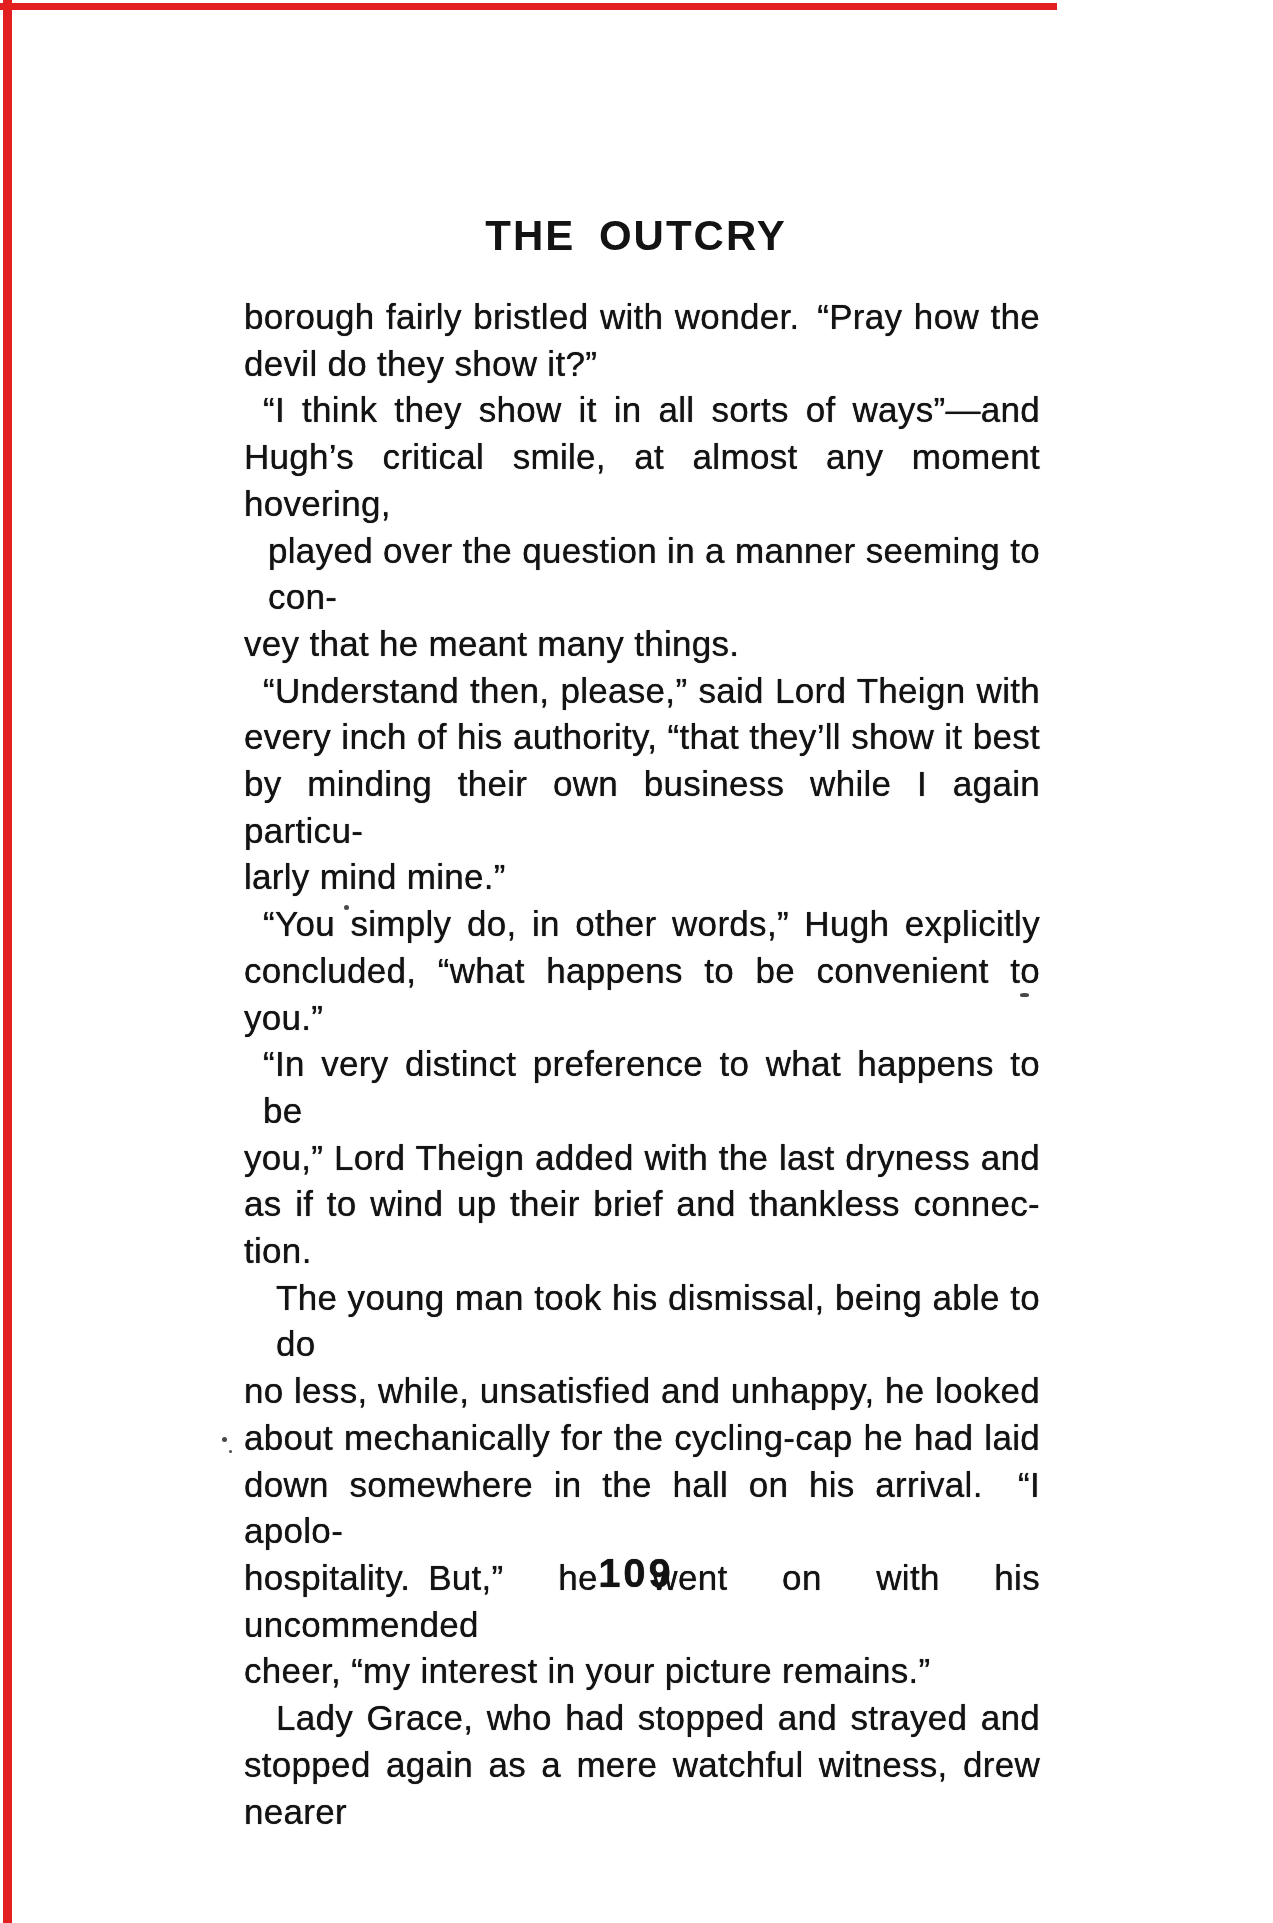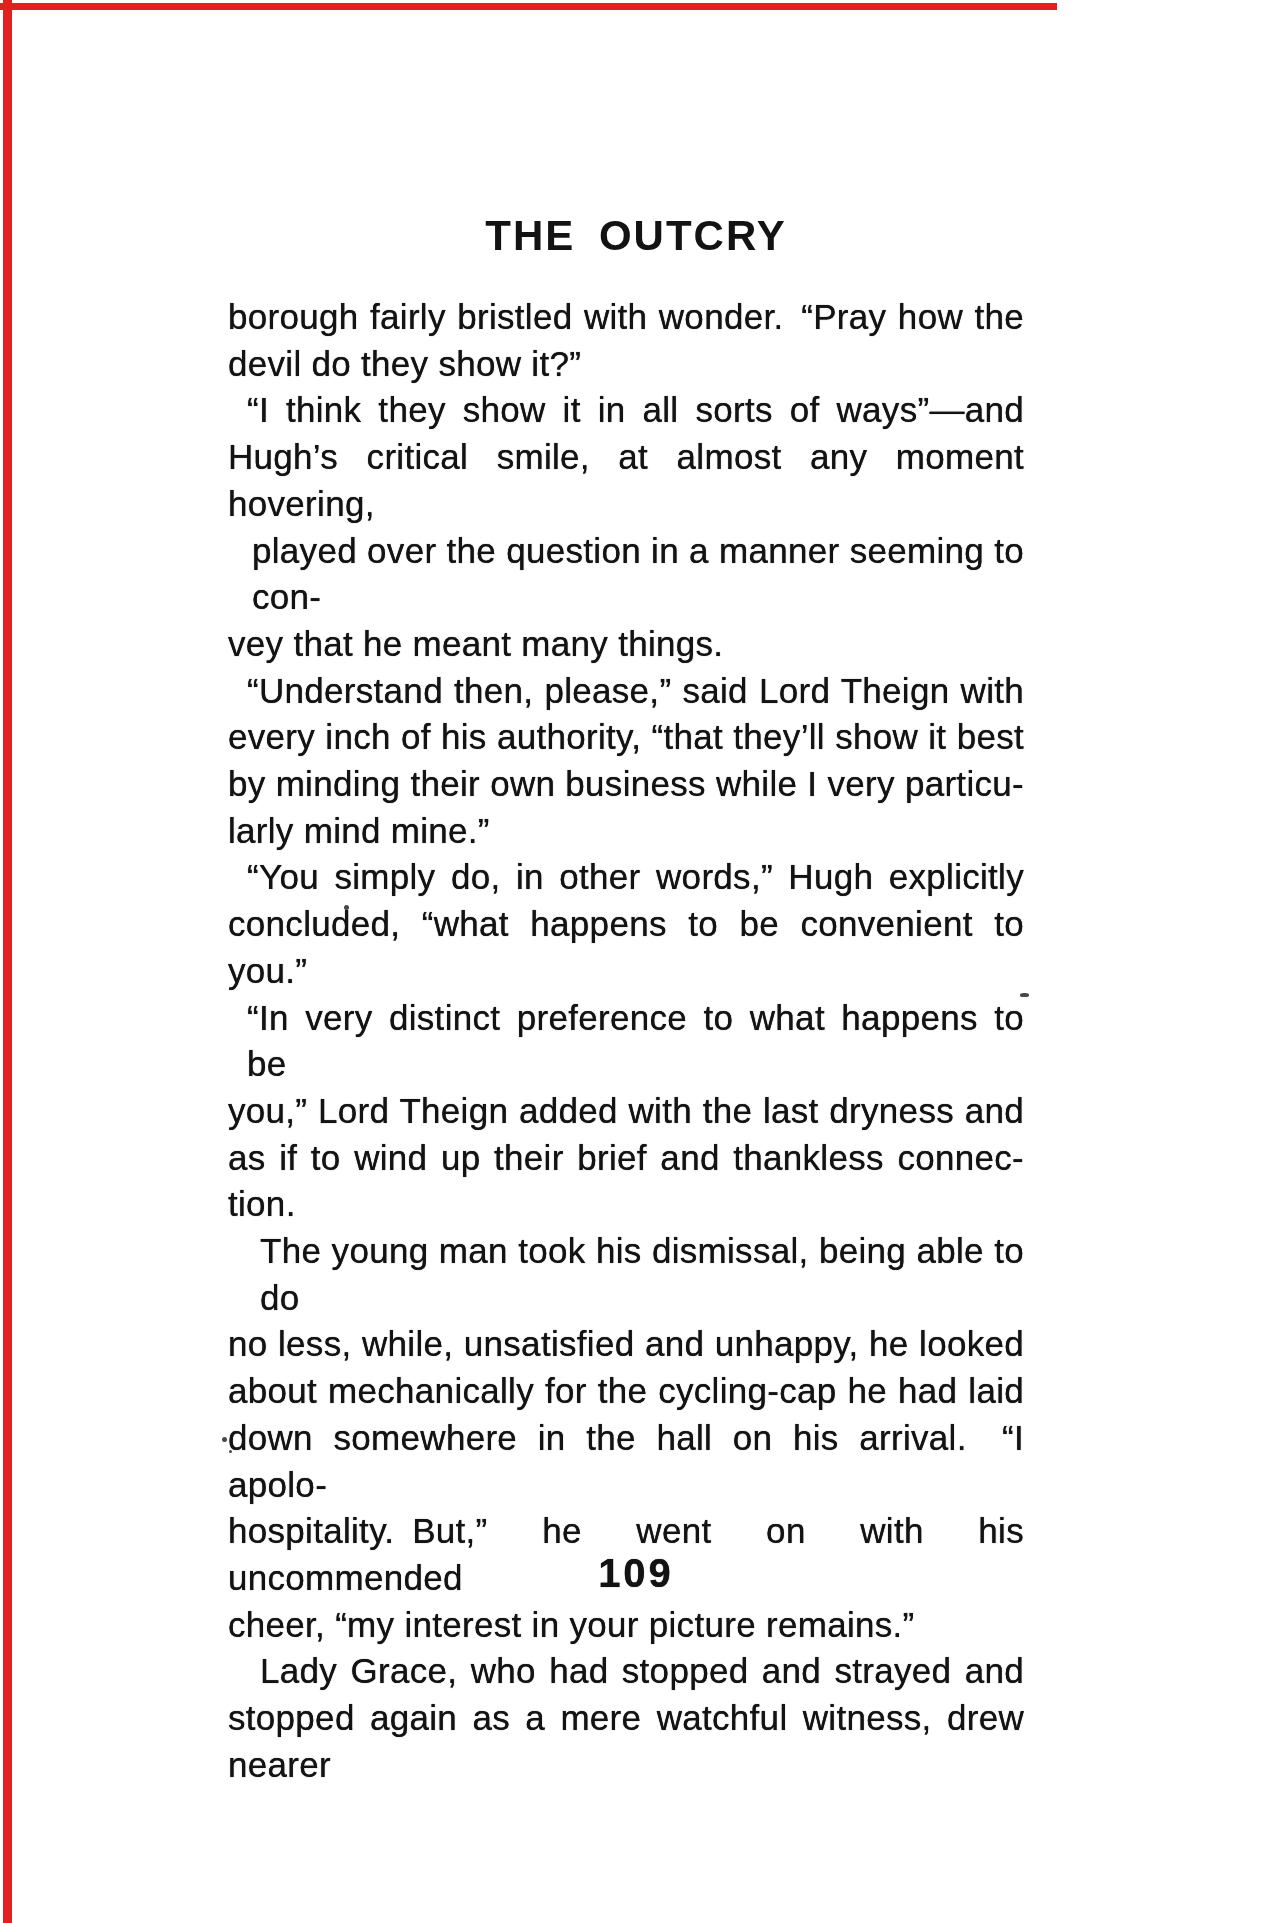--- a/index.html
+++ b/index.html
@@ -42,21 +42,21 @@
     text-align: center;
     font-size: 42px;
     line-height: 42px;
     font-weight: 700;
     letter-spacing: 2px;
     word-spacing: 10px;
     color: var(--ink, #131313);
   }
   .text-block {
     position: absolute;
-    left: 228px;
+    left: 244px;
     top: 294px;
     width: 796px;
     font-size: 35px;
     line-height: 46.7px;
     font-weight: 400;
     letter-spacing: 0.3px;
     text-shadow: 0 0 0.8px currentColor; 
   }
   .line {
     text-align: justify;
@@ -104,21 +104,21 @@
 
   <main class="text-block" id="text-block">
       <div class="line just" style="padding-left: 0px;">borough fairly bristled with wonder. “Pray how the</div>
       <div class="line" style="padding-left: 0px;">devil do they show it?”</div>
       <div class="line just" style="padding-left: 19px;">“I think they show it in all sorts of ways”—and</div>
       <div class="line just" style="padding-left: 0px;">Hugh’s critical smile, at almost any moment hovering,</div>
       <div class="line just" style="padding-left: 0px; margin-left: 24px;">played over the question in a manner seeming to con-</div>
       <div class="line" style="padding-left: 0px;">vey that he meant many things.</div>
       <div class="line just" style="padding-left: 19px;">“Understand then, please,” said Lord Theign with</div>
       <div class="line just" style="padding-left: 0px;">every inch of his authority, “that they’ll show it best</div>
-      <div class="line just" style="padding-left: 0px;">by minding their own business while I very particu-</div>
+      <div class="line just" style="padding-left: 0px;">by minding their own business while I again particu-</div>
       <div class="line" style="padding-left: 0px;">larly mind mine.”</div>
       <div class="line just" style="padding-left: 19px;">“You simply do, in other words,” Hugh explicitly</div>
       <div class="line" style="padding-left: 0px;">concluded, “what happens to be convenient to you.”</div>
       <div class="line just" style="padding-left: 19px;">“In very distinct preference to what happens to be</div>
       <div class="line just" style="padding-left: 0px;">you,” Lord Theign added with the last dryness and</div>
       <div class="line just" style="padding-left: 0px;">as if to wind up their brief and thankless connec-</div>
       <div class="line" style="padding-left: 0px;">tion.</div>
       <div class="line just" style="padding-left: 32px;">The young man took his dismissal, being able to do</div>
       <div class="line just" style="padding-left: 0px;">no less, while, unsatisfied and unhappy, he looked</div>
       <div class="line just" style="padding-left: 0px;">about mechanically for the cycling-cap he had laid</div>

